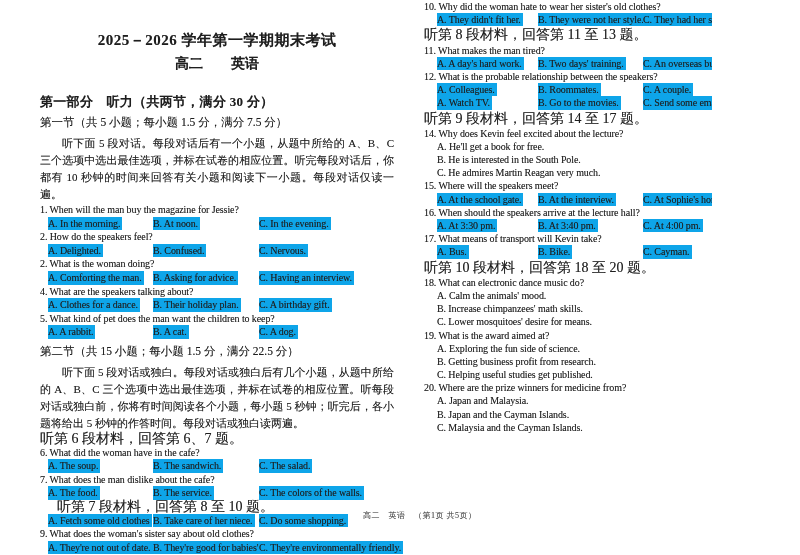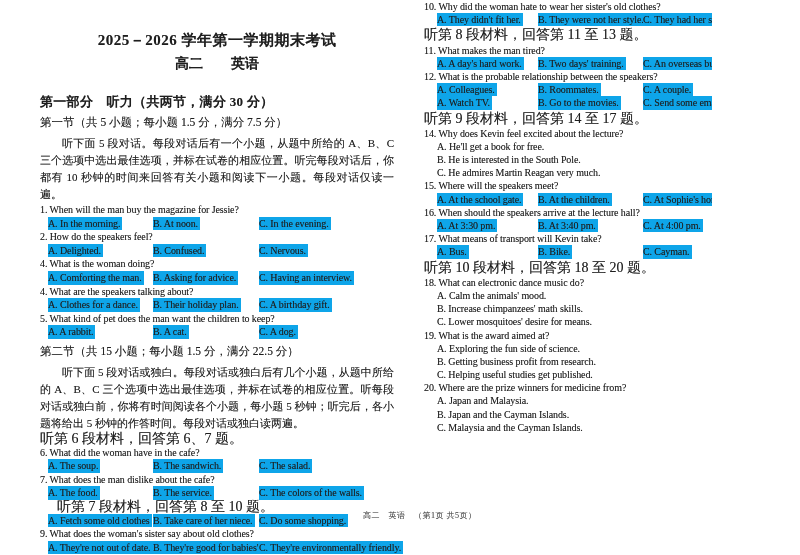--- a/index.html
+++ b/index.html
@@ -59,21 +59,21 @@
       </div>
       <div class="qb">
         <div class="qline">2. How do the speakers feel?</div>
         <div class="opts">
           <span>A. Delighted.</span>
           <span>B. Confused.</span>
           <span>C. Nervous.</span>
         </div>
       </div>
       <div class="qb">
-        <div class="qline">4. What is the woman doing?</div>
+        <div class="qline">2. What is the woman doing?</div>
         <div class="opts">
           <span>A. Comforting the man.</span>
           <span>B. Asking for advice.</span>
           <span>C. Having an interview.</span>
         </div>
       </div>
       <div class="qb">
         <div class="qline">4. What are the speakers talking about?</div>
         <div class="opts">
           <span>A. Clothes for a dance.</span>
@@ -162,21 +162,21 @@
       <div class="qb">
         <div class="qline">14. Why does Kevin feel excited about the lecture?</div>
         <div class="sopt">A. He'll get a book for free.</div>
         <div class="sopt">B. He is interested in the South Pole.</div>
         <div class="sopt">C. He admires Martin Reagan very much.</div>
       </div>
       <div class="qb">
         <div class="qline">15. Where will the speakers meet?</div>
         <div class="opts">
           <span>A. At the school gate.</span>
-          <span>B. At the children.</span>
+          <span>B. At the interview.</span>
           <span>C. At Sophie's home.</span>
         </div>
       </div>
       <div class="qb">
         <div class="qline">16. When should the speakers arrive at the lecture hall?</div>
         <div class="opts">
           <span>A. At 3:30 pm.</span>
           <span>B. At 3:40 pm.</span>
           <span>C. At 4:00 pm.</span>
         </div>

